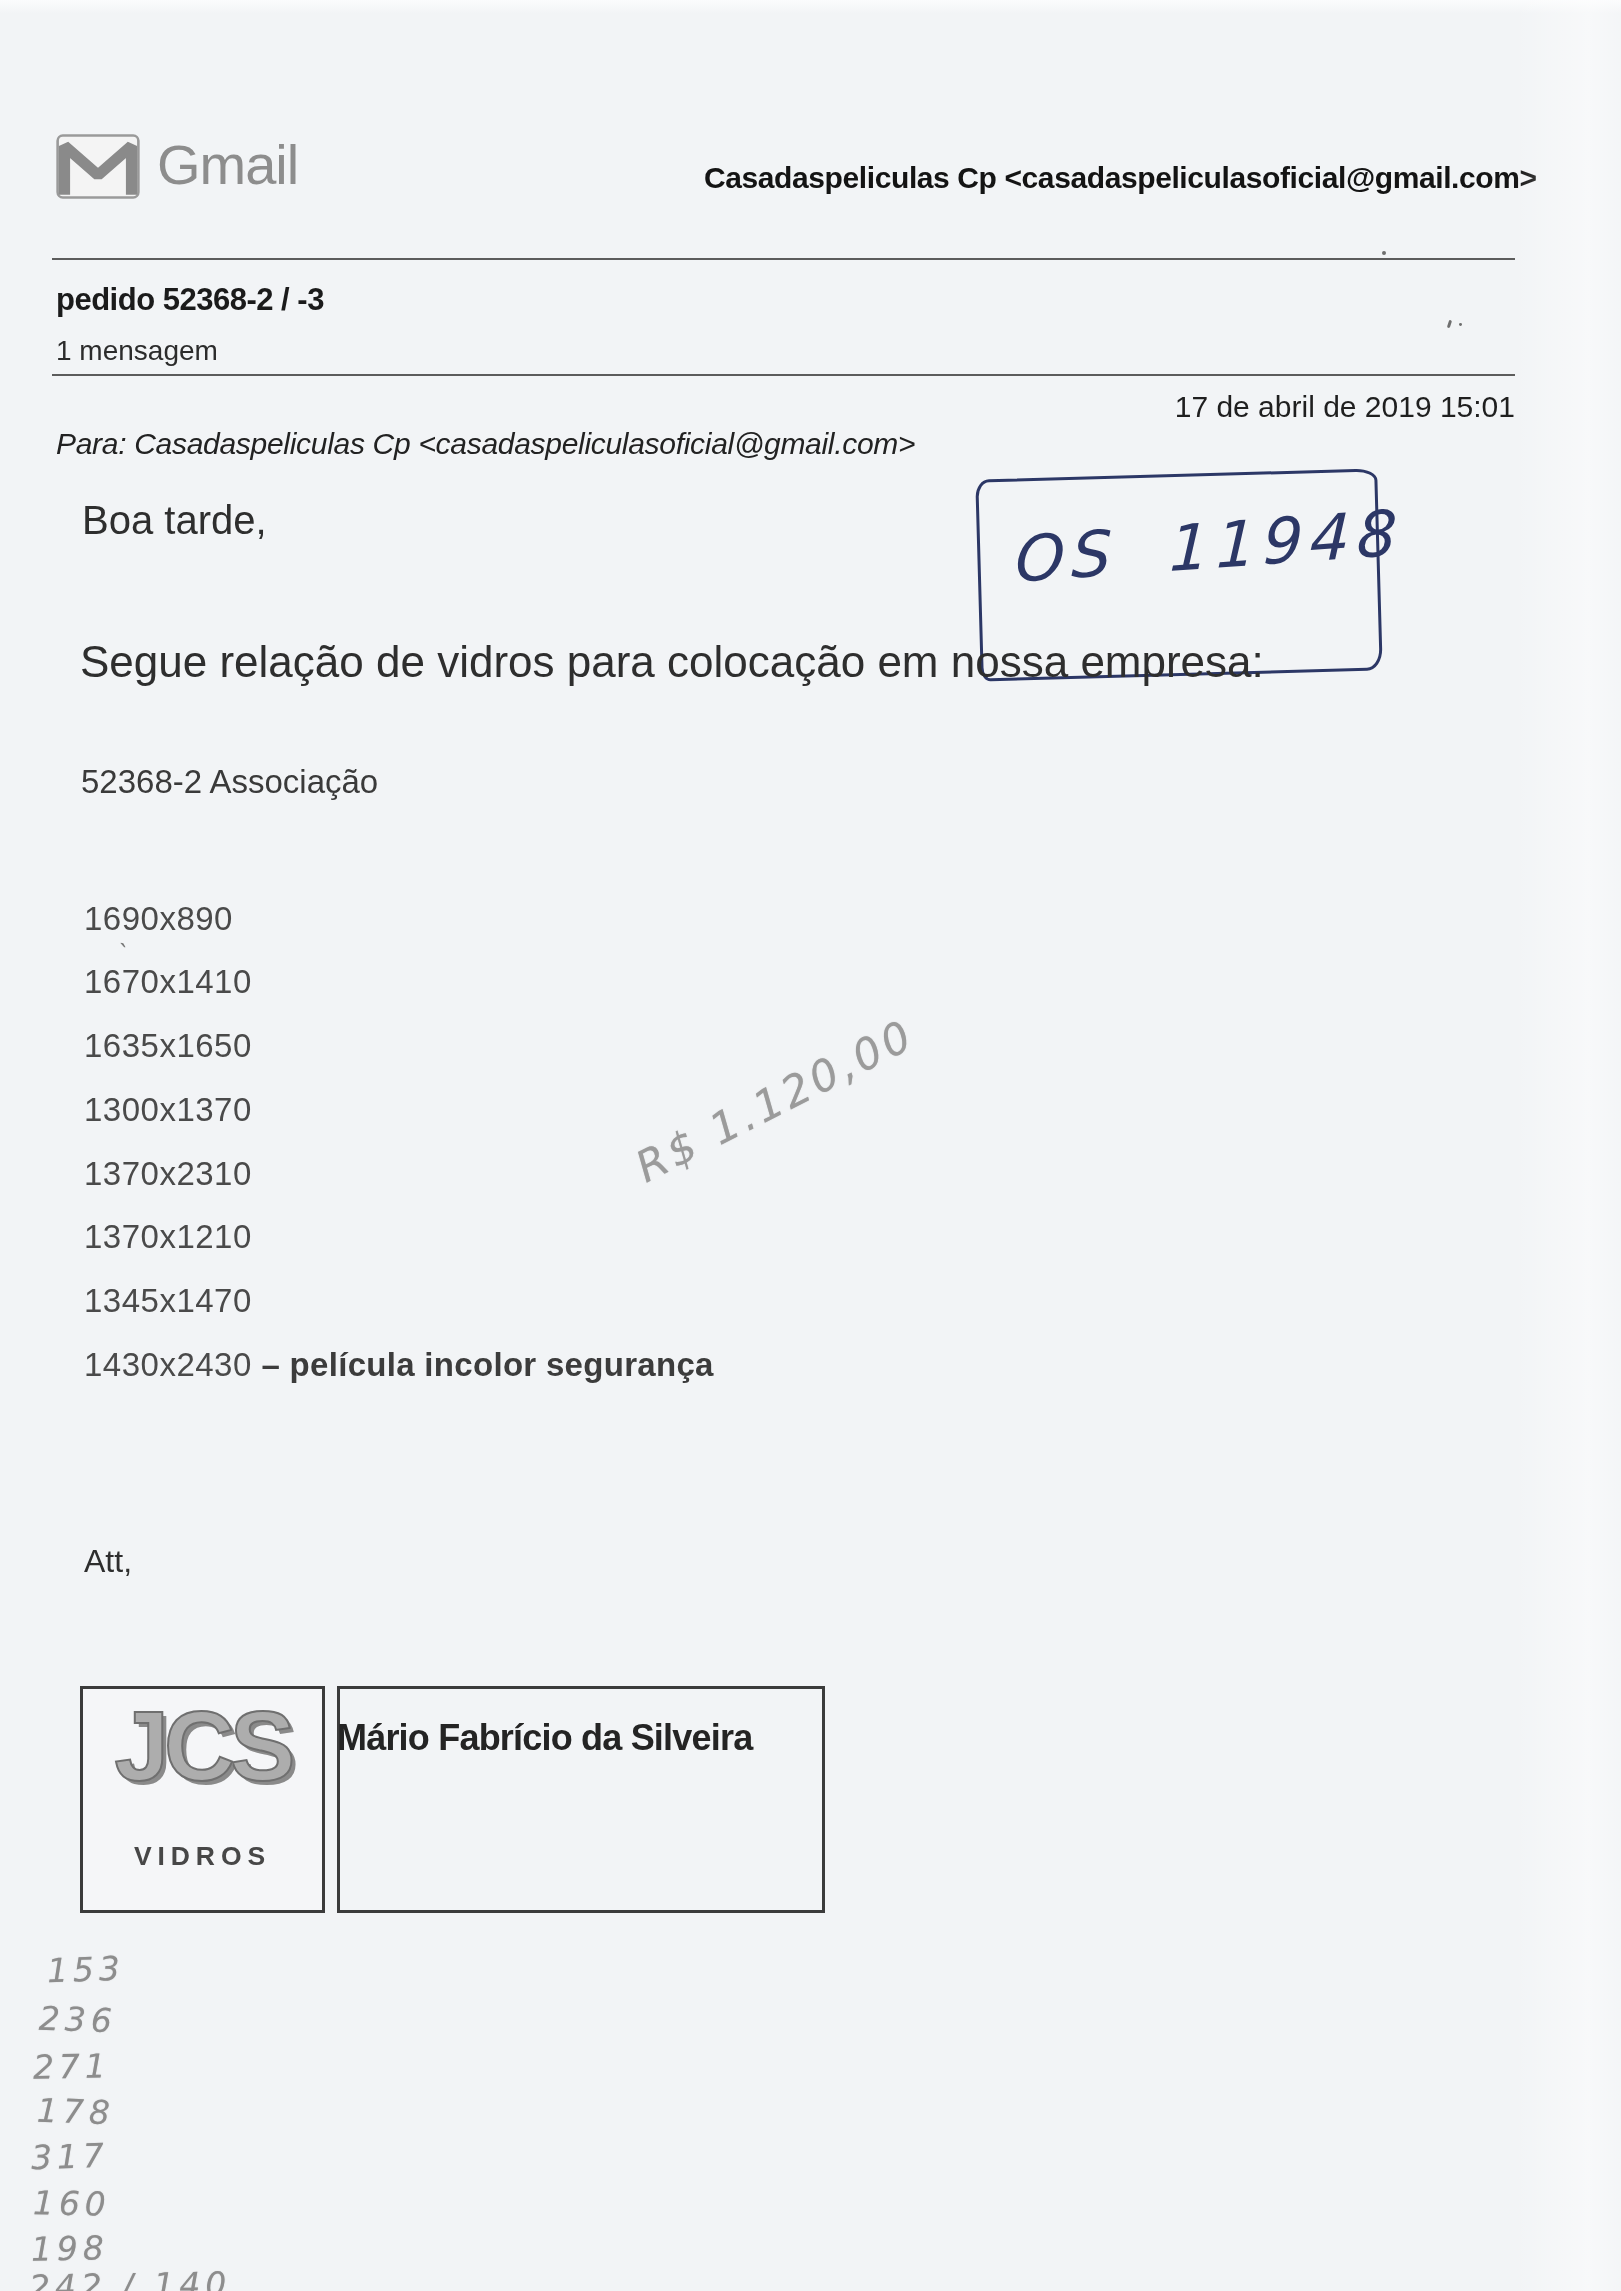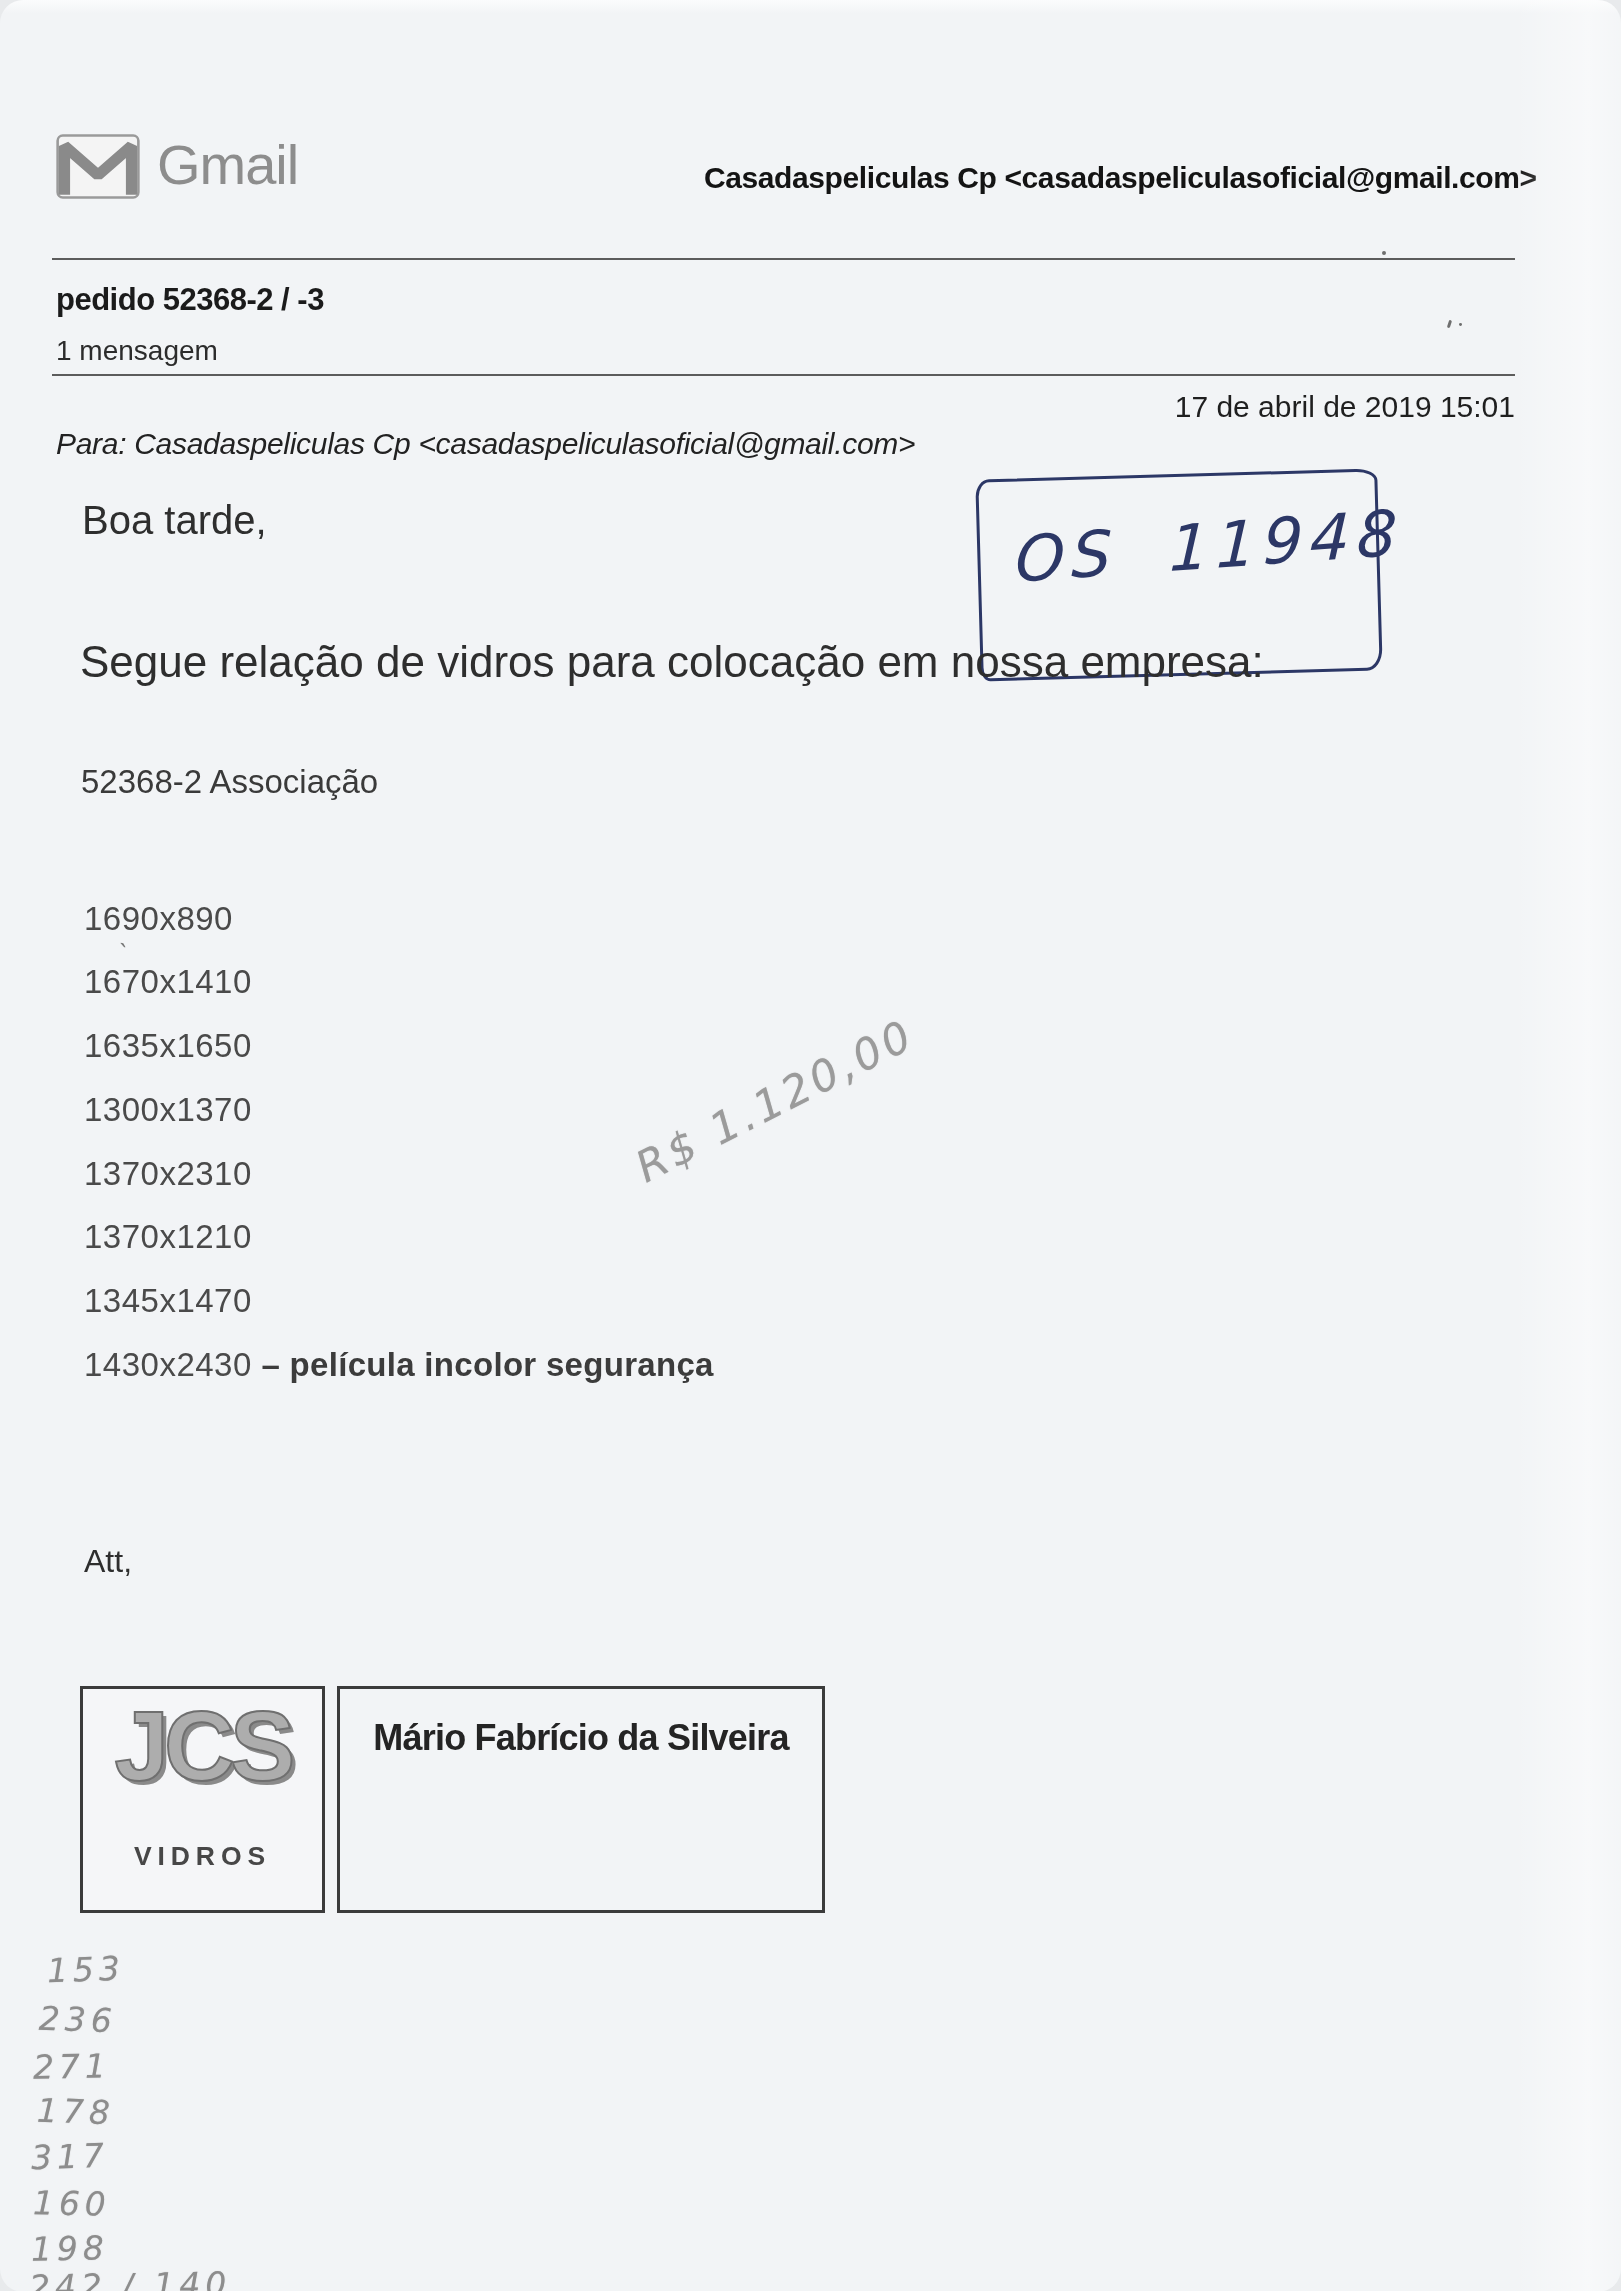--- a/index.html
+++ b/index.html
@@ -6,21 +6,20 @@
   .page{
     position:relative;
     width:1621px;height:2292px;
     margin:0 auto;
     overflow:hidden;
     background:
       linear-gradient(180deg,#fbfcfd 0px,#f2f4f6 13.7px,#f2f4f6 100%),
       #f2f4f6;
     font-family:"Liberation Sans", sans-serif;
     color:#1f1f1f;
-    border-radius:23px;
   }
   .page::after{ 
     content:"";position:absolute;top:0;right:0;width:108px;height:100%;
     background:linear-gradient(90deg,rgba(255,255,255,0) 0%,rgba(255,255,255,.45) 70%,rgba(255,255,255,.15) 100%);
     pointer-events:none;
   }
   .abs{position:absolute;}
 
   
   .gmail-icon{left:55px;top:133px;width:86px;height:67px;}
@@ -92,21 +91,21 @@
   }
   .vidros{
     left:80px;top:1841px;width:245px;text-align:center;
     font-size:26.5px;font-weight:bold;color:#474747;letter-spacing:5.9px;
   }
   .sig-right{
     left:337px;top:1686px;width:488px;height:227px;
     border:3.9px solid #3b3b3b;box-sizing:border-box;
   }
   .sig-name{
-    left:337px;top:1717px;width:488px;text-align:center;
+    left:337px;top:1717px;width:488px;text-align:left;
     font-size:36px;font-weight:bold;color:#242424;letter-spacing:-0.8px;
   }
   .sig-phones{
     left:337px;top:1825px;width:488px;text-align:center;
     font-size:38px;font-weight:bold;color:#242424;letter-spacing:-0.5px;
   }
 
   
   .pencil{
     font-family:"DejaVu Sans", sans-serif;font-style:italic;

